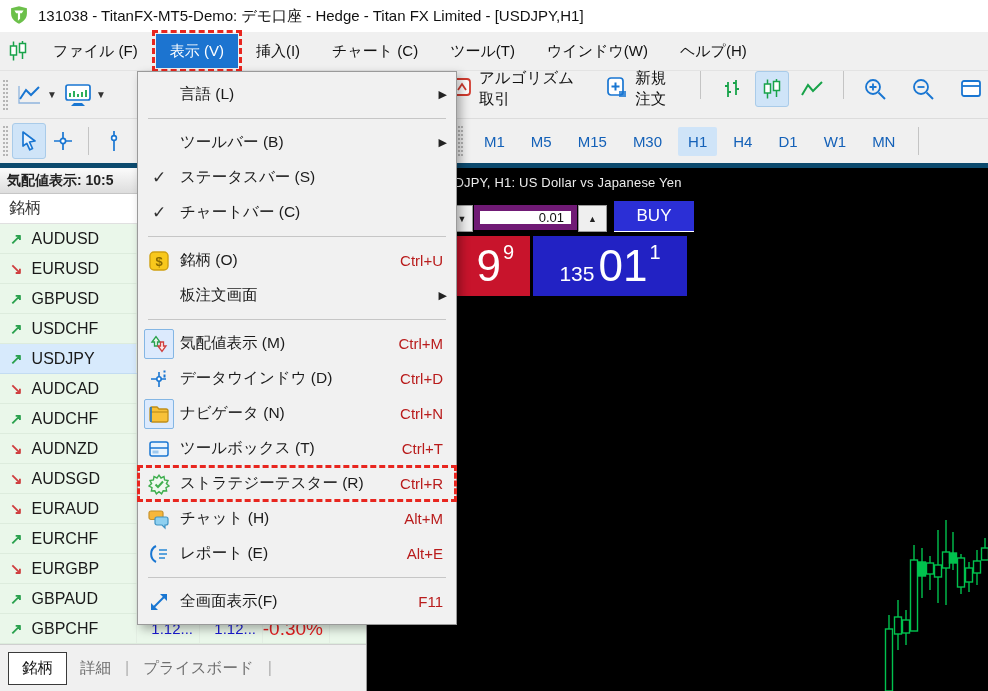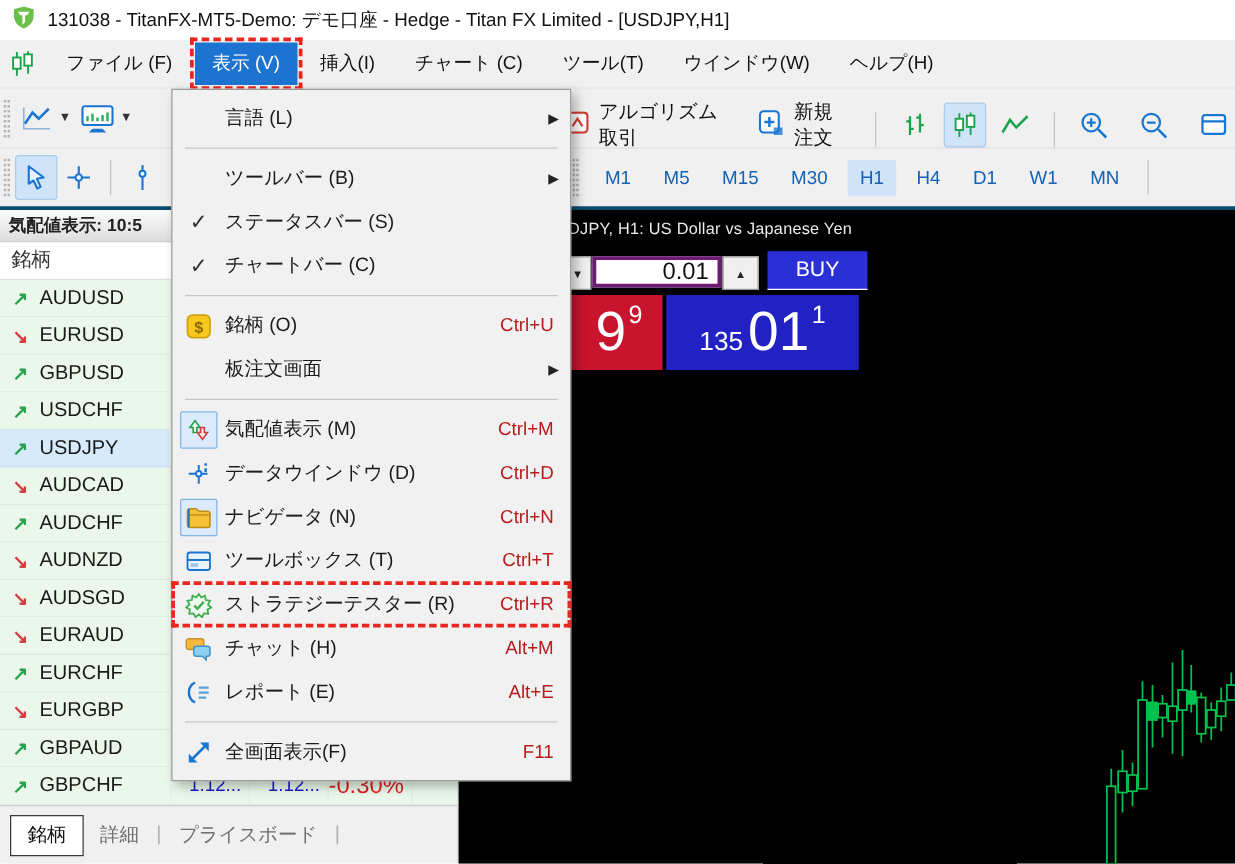--- a/index.html
+++ b/index.html
@@ -14,28 +14,28 @@
   .menubar{position:absolute;left:0;top:32px;width:988px;height:39px;background:#f0f0f0;
     display:flex;align-items:center;border-bottom:1px solid #e3e3e3;}
   .mb-icon{margin:0 6px 0 7px;display:flex;align-items:center;}
   .menu-item{padding:0 14px;height:34px;line-height:34px;font-size:15px;color:#111;margin-left:4px;white-space:nowrap;}
   .menu-item.active{background:#1c74d0;color:#fff;outline:3px dashed #e8261f;outline-offset:1px;}
 
   
   .toolbar1{position:absolute;left:0;top:71px;width:988px;height:48px;background:#f0f0f0;
     border-bottom:1px solid #dcdcdc;}
   .toolbar2{position:absolute;left:0;top:119px;width:988px;height:49px;background:#f0f0f0;
-    border-bottom:3px solid #0c4a6e;}
+    border-bottom:5px solid #0c4a6e;}
   .grip{width:5px;height:30px;border-left:2px dotted #b5b5b5;border-right:2px dotted #b5b5b5;margin:0 4px 0 3px;}
   .tb-left{position:absolute;left:0;top:0;height:100%;display:flex;align-items:center;}
   .tbtn{height:36px;min-width:34px;display:flex;align-items:center;justify-content:center;border-radius:3px;border:1px solid transparent;}
   .tbtn.sel{background:#cfe4f8;border:1px solid #a9cbe9;}
   .dd-caret{font-size:10px;color:#333;margin:0 4px 0 1px;}
   .tb-div{width:1px;height:28px;background:#c4c4c4;margin:0 8px;}
-  .tb1-right{position:absolute;left:447px;top:0;height:100%;display:flex;align-items:flex-end;gap:6px;}
+  .tb1-right{position:absolute;left:447px;top:0;height:100%;display:flex;align-items:flex-start;gap:6px;}
   .tb-label-btn{display:flex;align-items:center;gap:8px;font-size:15.5px;color:#111;padding:0 6px;height:36px;}
   .tb2-right{position:absolute;left:455px;top:0;height:100%;display:flex;align-items:center;}
   .tf{font-size:15px;color:#1461b8;padding:6px 10px;margin:0 3px;border-radius:2px;}
   .tf.active{background:#cfe4f8;}
 
   
   .sidebar{position:absolute;left:0;top:168px;width:367px;height:523px;background:#fff;border-right:1px solid #9a9a9a;}
   .mw-header{height:26px;background:linear-gradient(#fbfbfb,#dddddd);border-bottom:1px solid #c6c6c6;
     font-size:14px;font-weight:bold;color:#222;line-height:25px;padding-left:7px;}
   .mw-colhead{height:30px;background:#fff;border-bottom:1px solid #e0e0e0;font-size:16px;color:#333;
@@ -54,22 +54,22 @@
     display:flex;align-items:center;padding-left:8px;}
   .tab{font-size:15.5px;color:#6e6e6e;padding:5px 13px;white-space:nowrap;}
   .tab.active{background:#fff;border:1px solid #3a3a3a;color:#111;}
   .tab-sep{color:#b0b0b0;margin:0 1px;}
 
   
   .chart{position:absolute;left:367px;top:168px;width:621px;height:523px;background:#000;overflow:hidden;}
   .chart-header{position:absolute;left:69px;top:7px;font-size:13px;color:#ececec;letter-spacing:.2px;white-space:nowrap;}
   .tp-dd{position:absolute;left:84px;top:37px;width:22px;height:27px;background:#efefef;border:1px solid #9c9c9c;
     display:flex;align-items:center;justify-content:center;font-size:9px;color:#222;}
-  .tp-vol{position:absolute;left:107px;top:37px;width:103px;height:25px;border:3px solid #701a75;background:#fff;
-    font-size:19px;color:#111;text-align:right;padding-right:7px;font-family:"Liberation Sans",sans-serif;}
+  .tp-vol{position:absolute;left:107px;top:37px;width:103px;height:25px;border:6px solid #701a75;background:#fff;
+    font-size:13px;color:#111;text-align:right;padding-right:7px;font-family:"Liberation Sans",sans-serif;}
   .tp-up{position:absolute;left:211px;top:37px;width:29px;height:27px;background:#efefef;border:1px solid #9c9c9c;
     display:flex;align-items:center;justify-content:center;font-size:9px;color:#222;}
   .tp-buy{position:absolute;left:247px;top:33px;width:80px;height:31px;background:#2b2fd6;color:#fff;
     display:flex;align-items:center;justify-content:center;font-size:17px;border-bottom:1px solid #fff;}
   .sell-box{position:absolute;left:8px;top:68px;width:155px;height:60px;background:#c8142c;color:#fff;
     display:flex;align-items:center;justify-content:flex-end;padding-right:16px;}
   .buy-box{position:absolute;left:166px;top:68px;width:154px;height:60px;background:#2222c4;color:#fff;
     display:flex;align-items:center;justify-content:center;}
   .px-big{font-size:44px;line-height:1;}
   .px-small{font-size:21px;margin-right:4px;position:relative;top:8px;}

